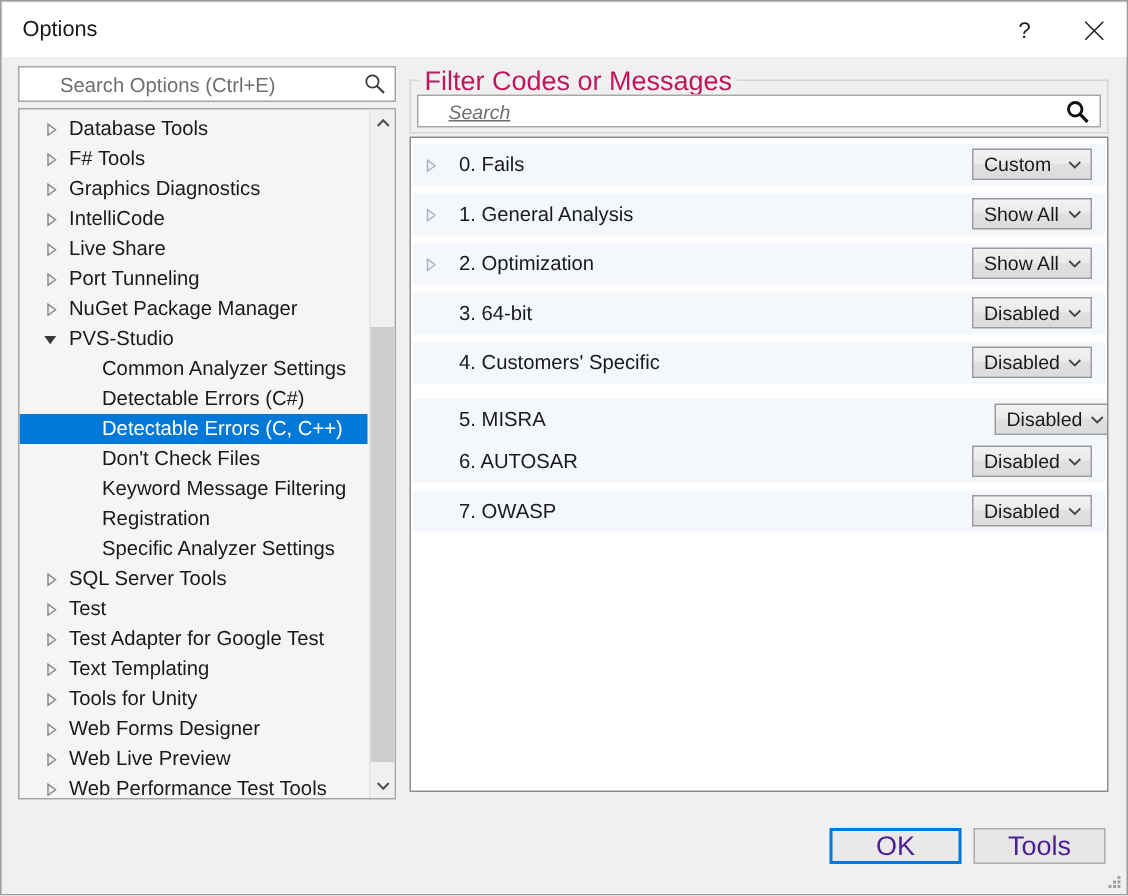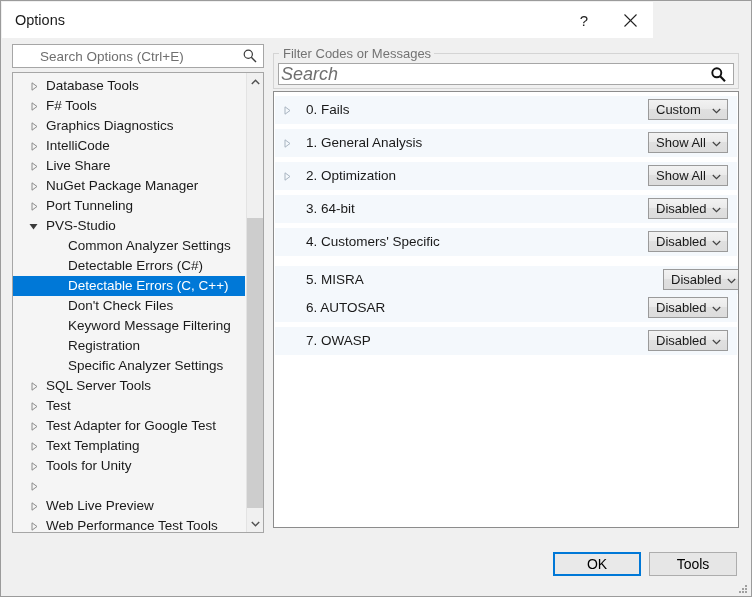--- a/index.html
+++ b/index.html
@@ -18,21 +18,21 @@
     background: #f0f0f0;
     box-sizing: border-box;
     border: 1px solid #9b9b9b;
     overflow: hidden;
   }
 
   
   #titlebar {
     position: absolute;
     left: 1px; top: 1px;
-    width: 651px; height: 36px;
+    width: 750px; height: 36px;
     background: #ffffff;
     box-sizing: border-box;
   }
   #title-text {
     position: absolute;
     left: 13px; top: 10px;
     font-size: 14.5px;
     color: #1a1a1a;
     line-height: 17px;
   }
@@ -162,41 +162,42 @@
   }
   #filter-group-border-top-right {
     position: absolute;
     left: 414px; top: 52px;
     width: 324px; height: 1px;
     background: #d4d4d4;
   }
   #filter-group-legend {
     position: absolute;
     left: 279px; top: 45px;
-    font-size: 13px;
-    color: #737373;
+    font-size: 18px;
+    color: #be185d;
     background: #f0f0f0;
     padding: 0 3px;
     line-height: 16px;
   }
   #search-filter-box {
     position: absolute;
     left: 277px; top: 62px;
     width: 456px; height: 22px;
     background: #ffffff;
     border: 1px solid #a6a6a6;
     box-sizing: border-box;
   }
   #search-filter-input {
     position: absolute;
-    left: 2px; top: 2px;
-    font-size: 18px;
+    left: 20px; top: 2px;
+    font-size: 13px;
     font-style: italic;
     color: #6f6f6f;
     line-height: 17px;
+    text-decoration: underline;
   }
   #search-filter-icon {
     position: absolute;
     right: 6px; top: 2px;
     width: 17px; height: 17px;
   }
 
   
   #codes-panel {
     position: absolute;
@@ -258,22 +259,22 @@
   
   .dlg-button {
     position: absolute;
     top: 551px;
     width: 88px;
     height: 24px;
     box-sizing: border-box;
     display: flex;
     align-items: center;
     justify-content: center;
-    font-size: 14px;
-    color: #000000;
+    font-size: 18px;
+    color: #4c1d95;
     background: #e6e6e6;
     border: 1px solid #adadad;
     cursor: default;
   }
   #ok-button {
     left: 552px;
     border: 2px solid #0078d7;
     background: #e9e9e9;
   }
   #cancel-button {
@@ -341,26 +342,26 @@
           </span><span class="tree-label">IntelliCode</span></div>
         <div class="tree-item lvl0"><span class="tree-arrow">
             <svg width="9" height="9" viewBox="0 0 9 9" style="position:absolute;left:1px;top:6px">
               <polygon points="2,0.8 7,4.5 2,8.2" fill="none" stroke="#8c8c8c" stroke-width="1"></polygon>
             </svg>
           </span><span class="tree-label">Live Share</span></div>
         <div class="tree-item lvl0"><span class="tree-arrow">
             <svg width="9" height="9" viewBox="0 0 9 9" style="position:absolute;left:1px;top:6px">
               <polygon points="2,0.8 7,4.5 2,8.2" fill="none" stroke="#8c8c8c" stroke-width="1"></polygon>
             </svg>
+          </span><span class="tree-label">Port Tunneling</span></div>
+        <div class="tree-item lvl0"><span class="tree-arrow">
+            <svg width="9" height="9" viewBox="0 0 9 9" style="position:absolute;left:1px;top:6px">
+              <polygon points="2,0.8 7,4.5 2,8.2" fill="none" stroke="#8c8c8c" stroke-width="1"></polygon>
+            </svg>
           </span><span class="tree-label">NuGet Package Manager</span></div>
-        <div class="tree-item lvl0"><span class="tree-arrow">
-            <svg width="9" height="9" viewBox="0 0 9 9" style="position:absolute;left:1px;top:6px">
-              <polygon points="2,0.8 7,4.5 2,8.2" fill="none" stroke="#8c8c8c" stroke-width="1"></polygon>
-            </svg>
-          </span><span class="tree-label">Port Tunneling</span></div>
         <div class="tree-item lvl0"><span class="tree-arrow">
             <svg width="9" height="9" viewBox="0 0 9 9" style="position:absolute;left:0;top:6px">
               <polygon points="0.5,2 8.5,2 4.5,7.5" fill="#3a3a3a"></polygon>
             </svg>
           </span><span class="tree-label">PVS-Studio</span></div>
         <div class="tree-item lvl1"><span class="tree-label">Common Analyzer Settings</span></div>
         <div class="tree-item lvl1"><span class="tree-label">Detectable Errors (C#)</span></div>
         <div class="tree-item lvl1 selected"><span class="tree-label">Detectable Errors (C, C++)</span></div>
         <div class="tree-item lvl1"><span class="tree-label">Don't Check Files</span></div>
         <div class="tree-item lvl1"><span class="tree-label">Keyword Message Filtering</span></div>
@@ -388,21 +389,21 @@
           </span><span class="tree-label">Text Templating</span></div>
         <div class="tree-item lvl0"><span class="tree-arrow">
             <svg width="9" height="9" viewBox="0 0 9 9" style="position:absolute;left:1px;top:6px">
               <polygon points="2,0.8 7,4.5 2,8.2" fill="none" stroke="#8c8c8c" stroke-width="1"></polygon>
             </svg>
           </span><span class="tree-label">Tools for Unity</span></div>
         <div class="tree-item lvl0"><span class="tree-arrow">
             <svg width="9" height="9" viewBox="0 0 9 9" style="position:absolute;left:1px;top:6px">
               <polygon points="2,0.8 7,4.5 2,8.2" fill="none" stroke="#8c8c8c" stroke-width="1"></polygon>
             </svg>
-          </span></div>
+          </span><span class="tree-label">Web Forms Designer</span></div>
         <div class="tree-item lvl0"><span class="tree-arrow">
             <svg width="9" height="9" viewBox="0 0 9 9" style="position:absolute;left:1px;top:6px">
               <polygon points="2,0.8 7,4.5 2,8.2" fill="none" stroke="#8c8c8c" stroke-width="1"></polygon>
             </svg>
           </span><span class="tree-label">Web Live Preview</span></div>
         <div class="tree-item lvl0"><span class="tree-arrow">
             <svg width="9" height="9" viewBox="0 0 9 9" style="position:absolute;left:1px;top:6px">
               <polygon points="2,0.8 7,4.5 2,8.2" fill="none" stroke="#8c8c8c" stroke-width="1"></polygon>
             </svg>
           </span><span class="tree-label">Web Performance Test Tools</span></div>

